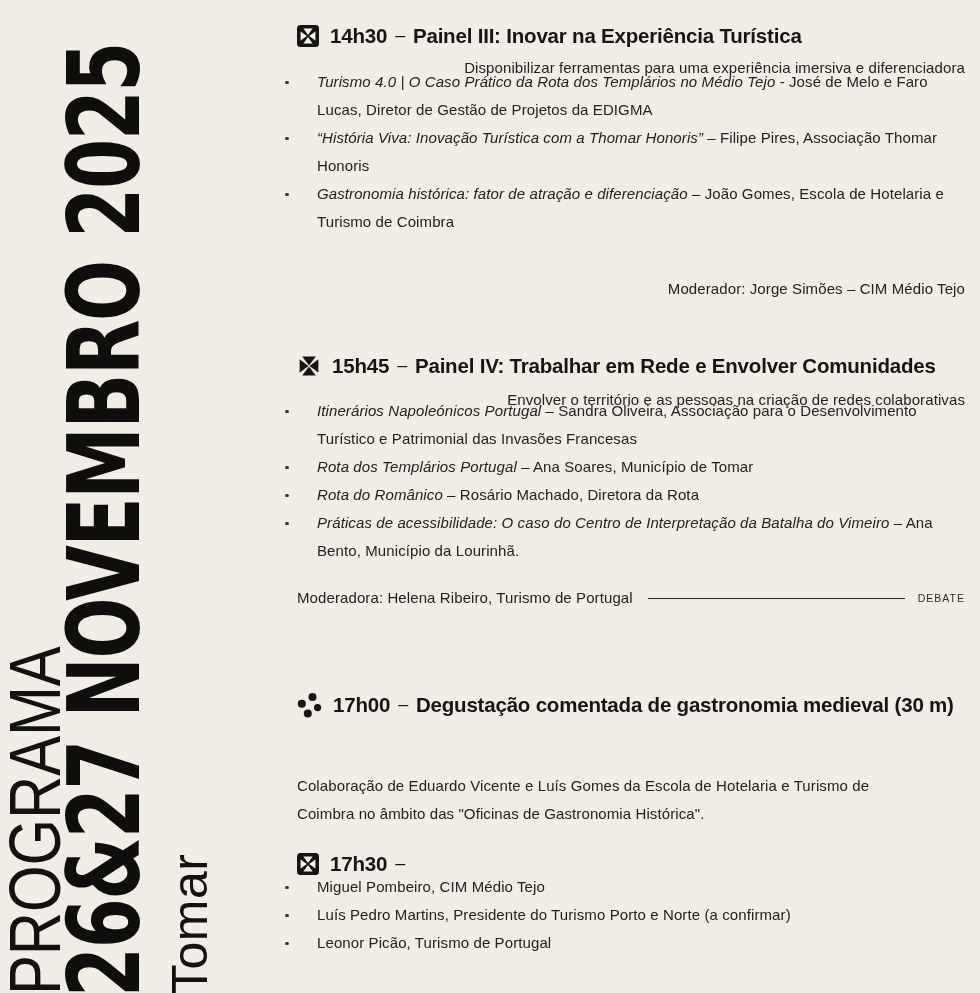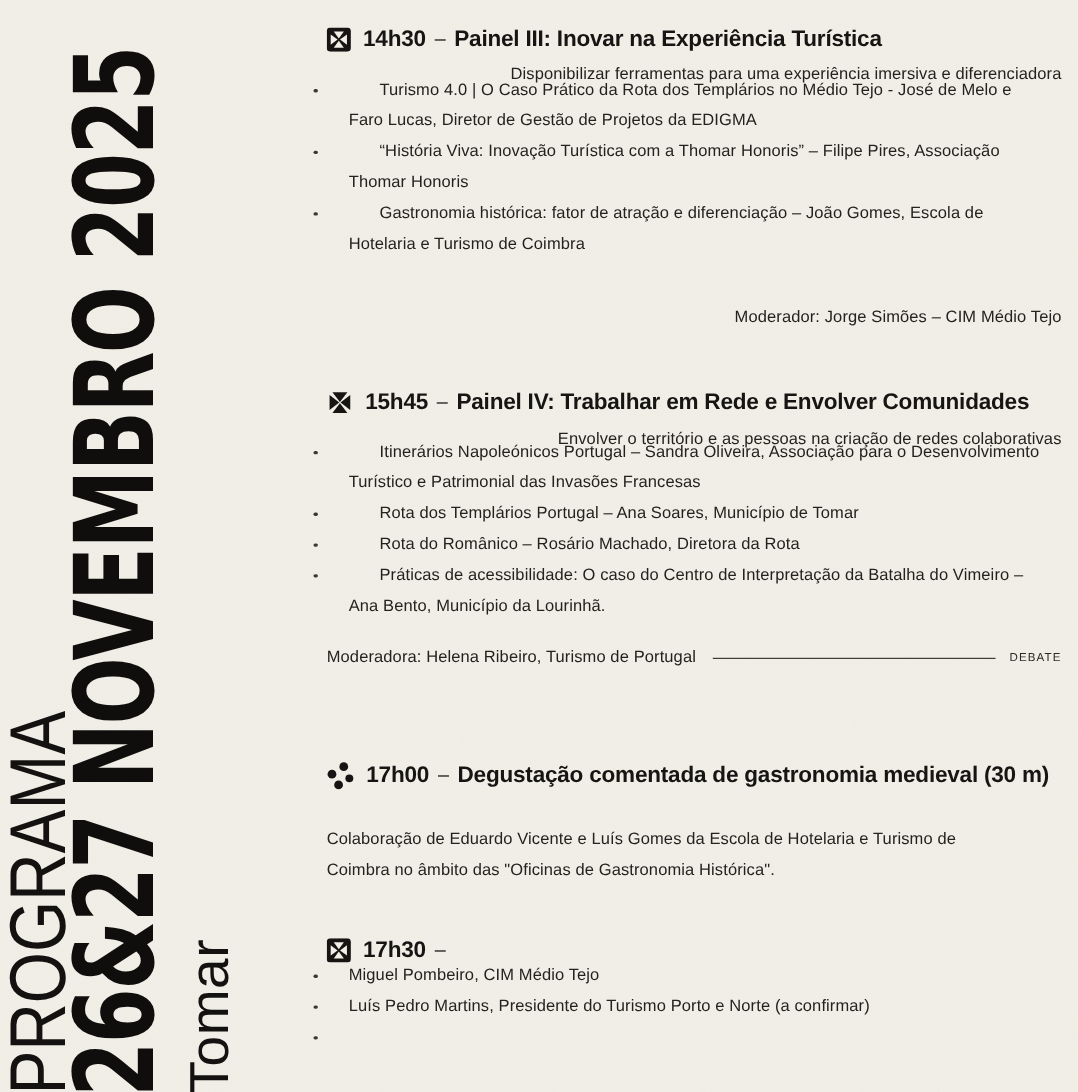--- a/index.html
+++ b/index.html
@@ -67,34 +67,34 @@
   }
   ul.list li{
     position:relative;padding-left:20px;
     font-size:15px;line-height:28px;color:#24221e;letter-spacing:.1px;
   }
   ul.list li .dot{
     position:absolute;left:-12px;top:12.5px;
     width:3.5px;height:3.5px;border-radius:50%;
     background:#3a3833;
   }
-  .it{margin-left:28px;}
+  .it{font-style:italic;}
   .modrow{display:flex;align-items:center;width:668px;}
   .mod-text{white-space:nowrap;line-height:20px;}
   .rule{flex:1;height:0;border-top:1.5px solid #2a2823;margin:0 13px 0 15px;}
   .debate{
     font-size:10.5px;letter-spacing:1px;color:#2a2823;
     font-weight:400;flex:0 0 auto;
   }
   .para{font-size:15px;line-height:28px;color:#24221e;letter-spacing:.1px;width:612px;}
 
   
   .b-h1{top:7px;}   .b-lead1{top:39px;} .b-list1{top:68px;}  .b-mod1{top:264px;}
   .b-h2{top:337px;} .b-lead2{top:371px;}.b-list2{top:397px;} .b-mod2{top:588px;}
-  .b-h3{top:675px;} .b-para3{top:719px;margin-top:30px;}
+  .b-h3{top:675px;} .b-para3{top:742px;margin-top:30px;}
   .b-h4{top:835px;} .b-list4{top:873px;}
 </style>
 </head>
 <body>
 
 <div class="page">
 
   <svg class="texture" xmlns="http://www.w3.org/2000/svg">
     <filter id="paper">
       <feTurbulence type="fractalNoise" baseFrequency="0.85" numOctaves="2" stitchTiles="stitch"></feTurbulence>
@@ -185,17 +185,17 @@
             <polygon points="18.4,6.4 18.4,15.6 12.1,11"></polygon>
           </g>
         </svg>
       </span>
       <span>17h30</span>
       <span class="hsep">–</span>
     </h2>
     <ul class="blk list b-list4">
       <li><span class="dot"></span><span>Miguel Pombeiro, CIM Médio Tejo</span></li>
       <li><span class="dot"></span><span>Luís Pedro Martins, Presidente do Turismo Porto e Norte (a confirmar)</span></li>
-      <li><span class="dot"></span></li>
+      <li><span class="dot"></span><span>Leonor Picão, Turismo de Portugal</span></li>
     </ul>
 
   </div>
 </div>
 
 </body></html>

